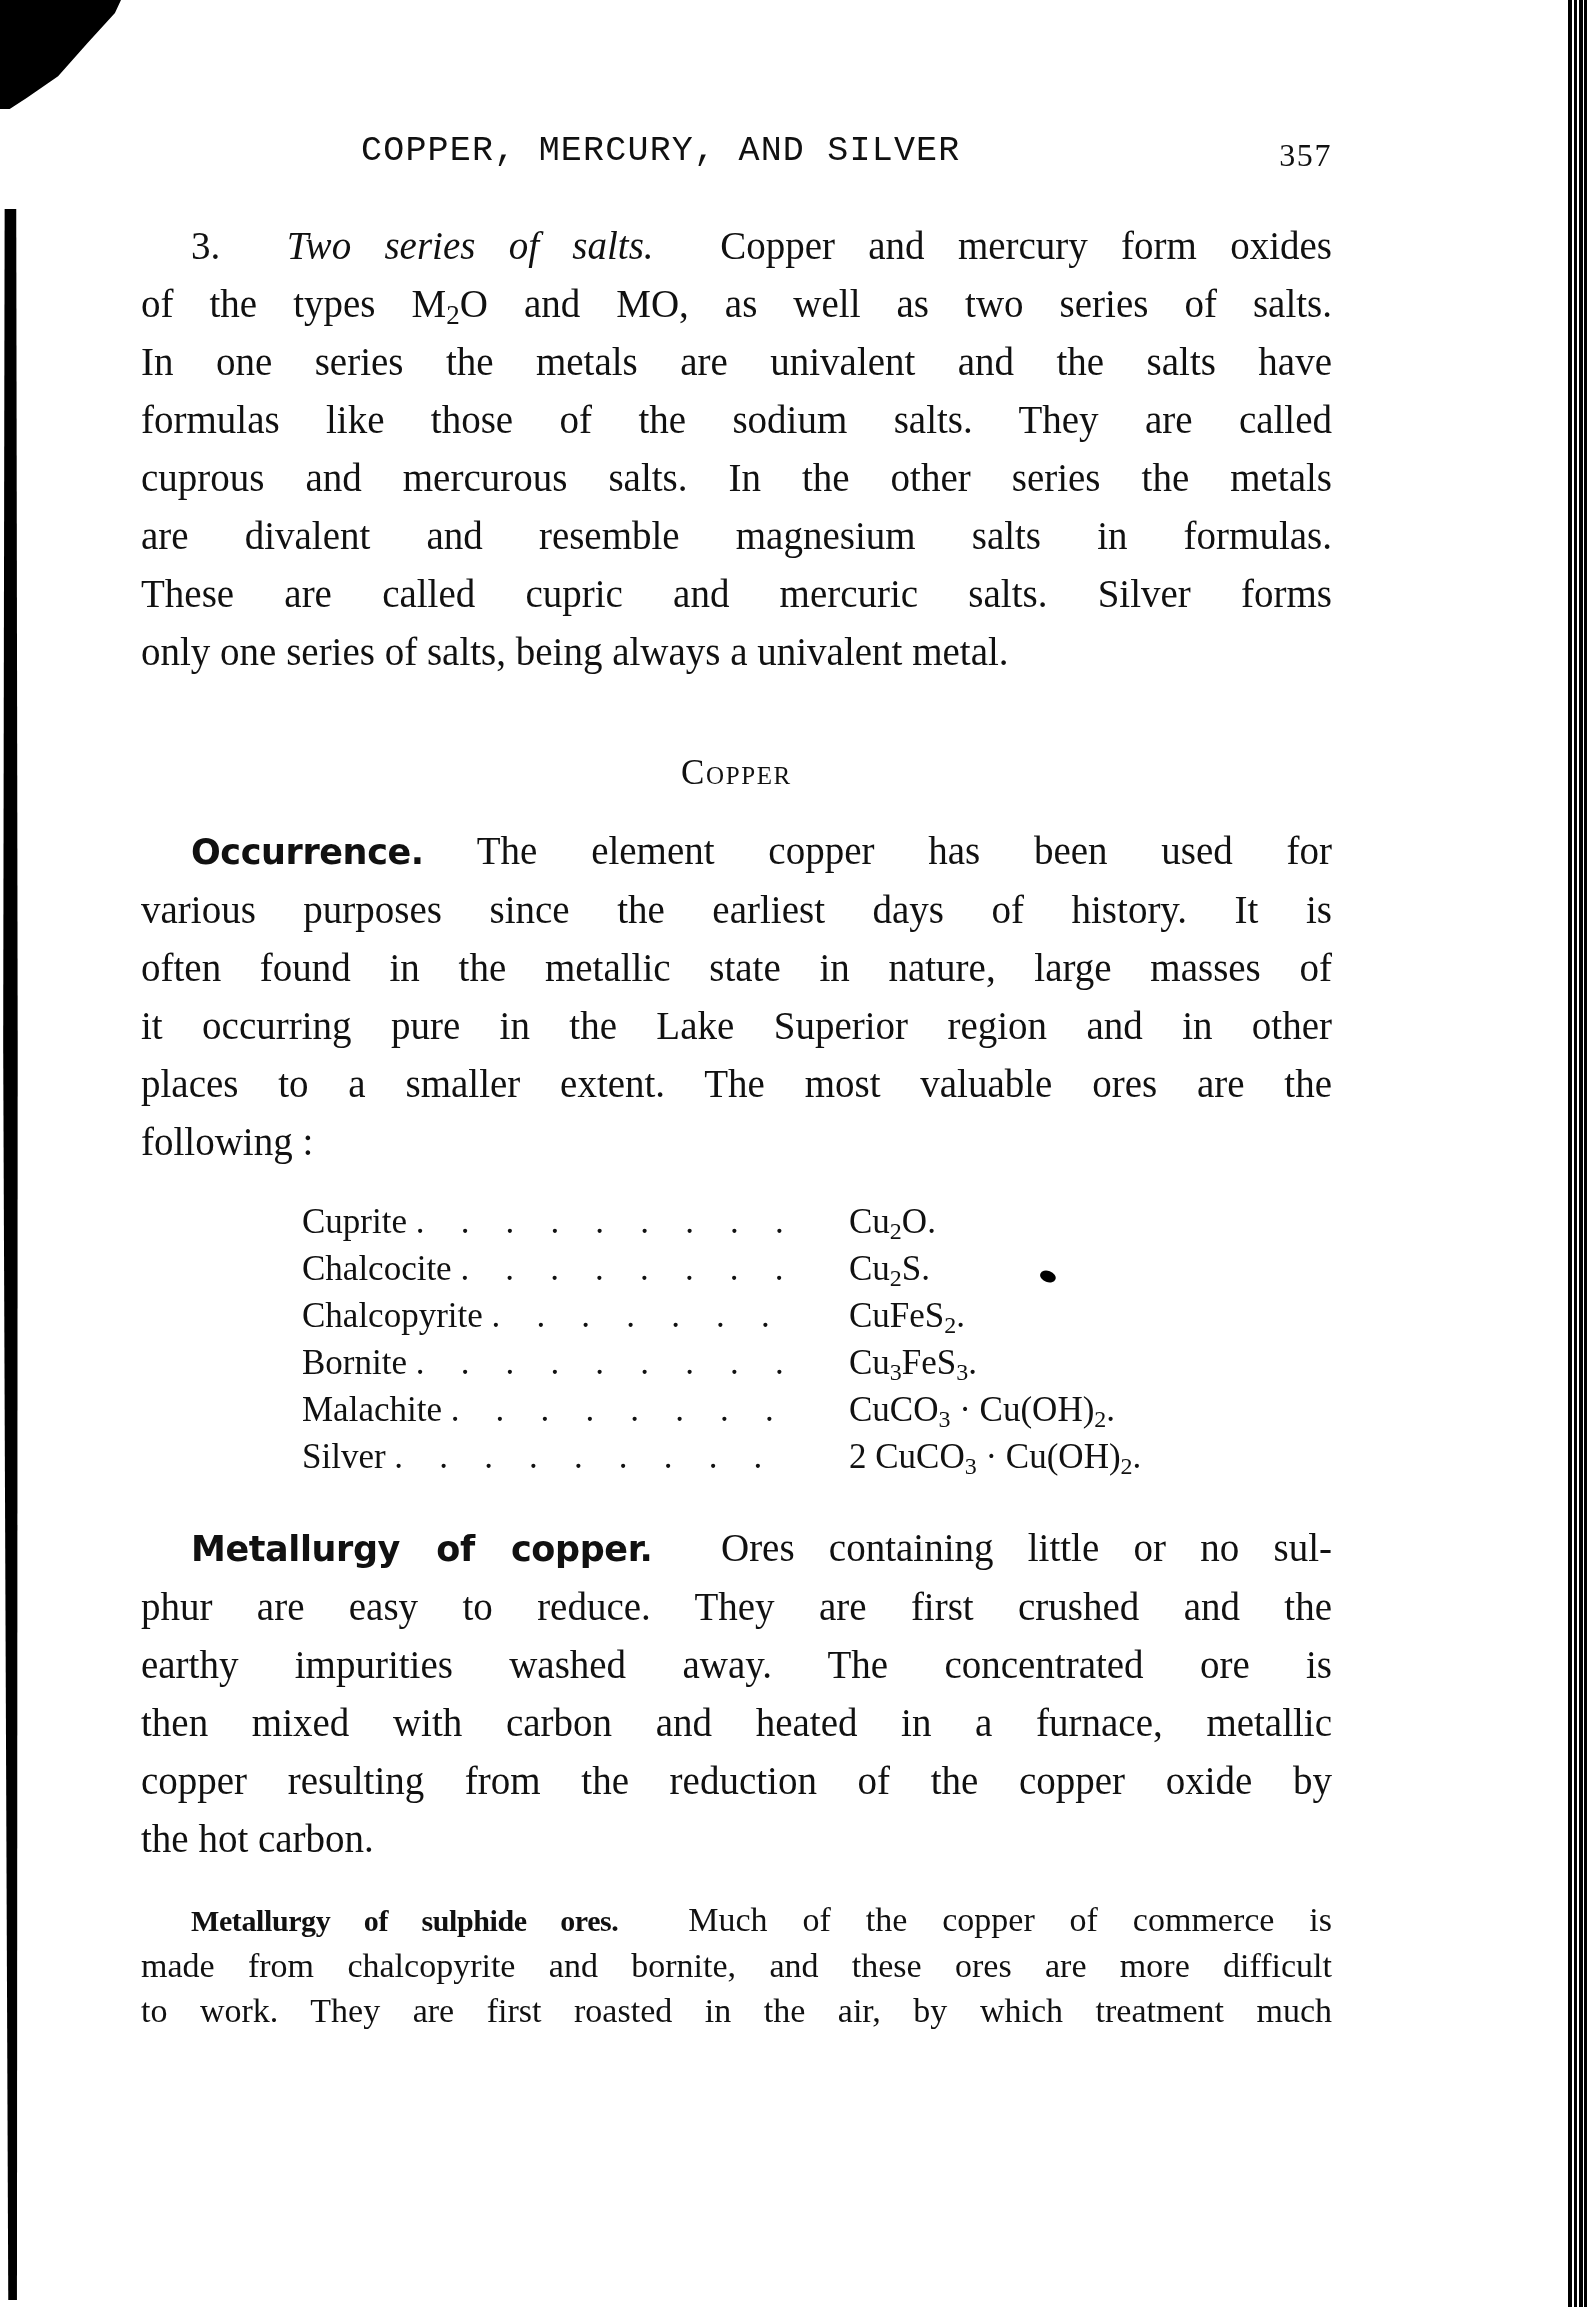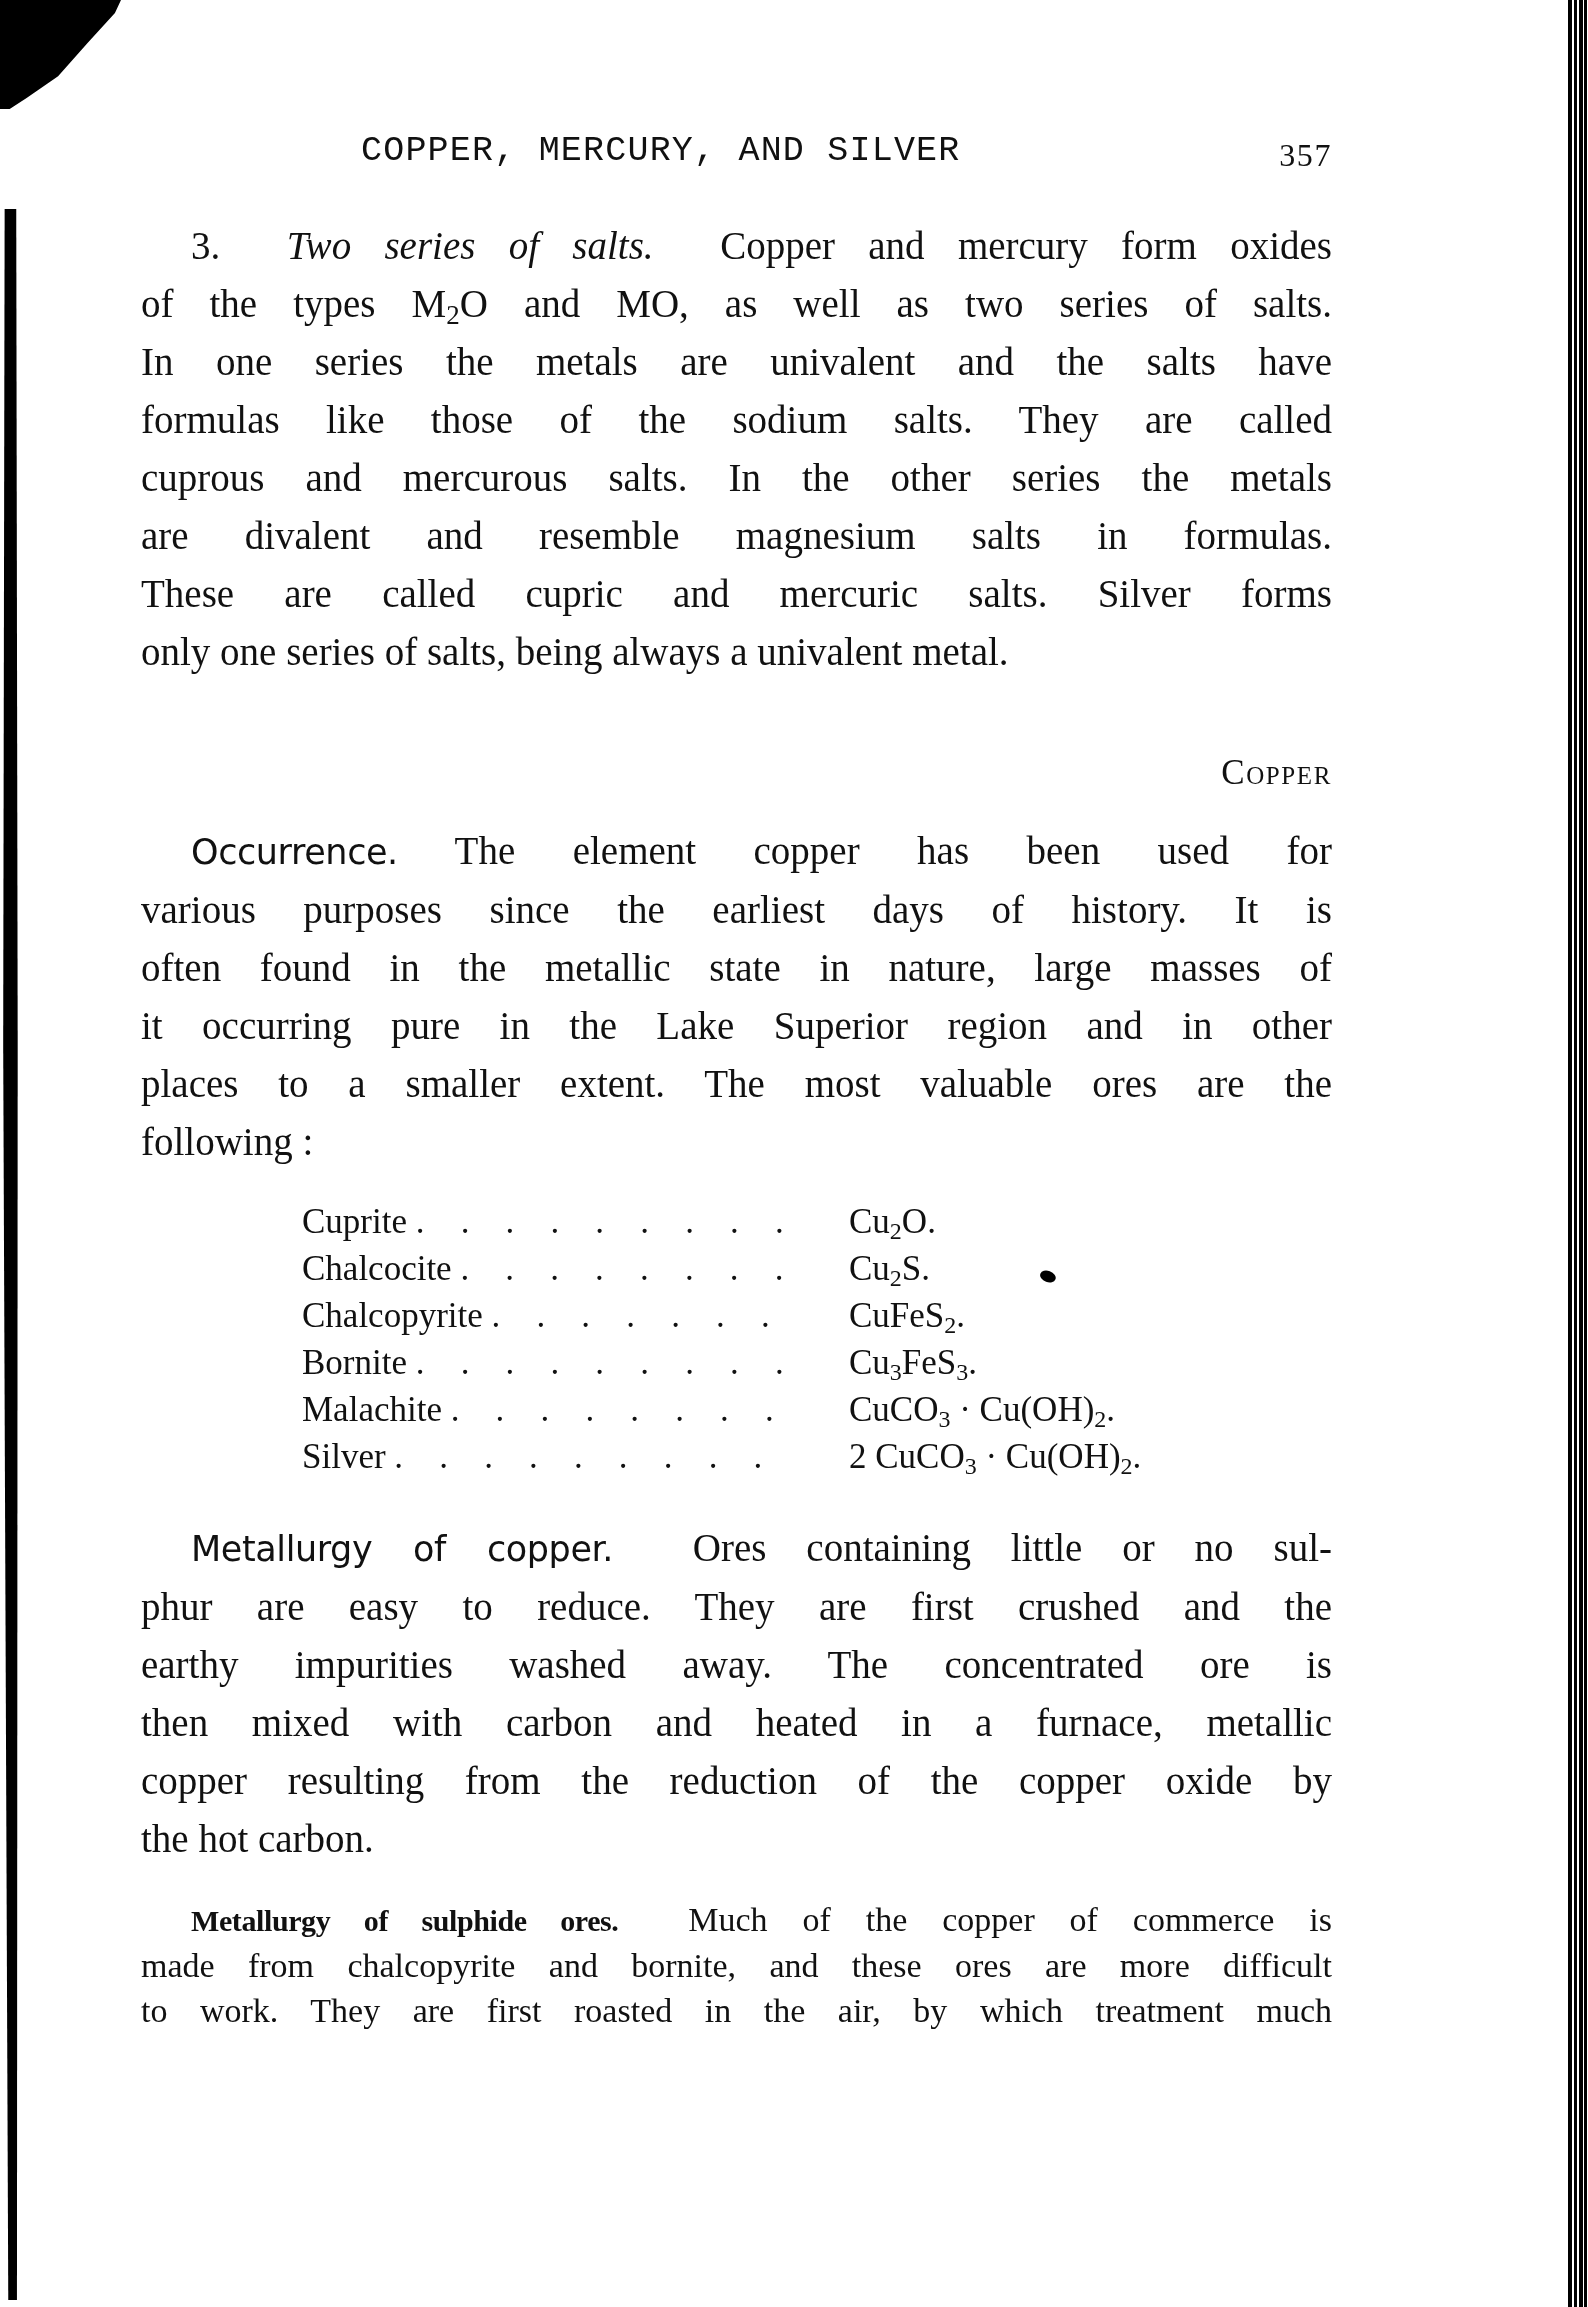--- a/index.html
+++ b/index.html
@@ -75,27 +75,27 @@
     .para {
       font-size: 39px;
       line-height: 58px;
       text-align: justify;
       margin: 0;
     }
     .para .indent { display: inline-block; width: 50px; }
     .para em { font-style: italic; }
     .para .run-in {
       font-family: "DejaVu Sans", "Liberation Sans", sans-serif;
-      font-weight: normal;
+      font-weight: bold;
       font-size: 35px;
       letter-spacing: -0.4px;
     }
     .p1 { margin-top: 32px; }
     .section-heading {
-      text-align: right;
+      text-align: center;
       font-size: 35px;
       font-variant: small-caps;
       letter-spacing: 1.6px;
       margin: 72px 0 29px 0;
     }
     .ore-table {
       margin: 27px 0 0 161px;
       border-collapse: collapse;
       font-size: 35px;
       line-height: 47px;

